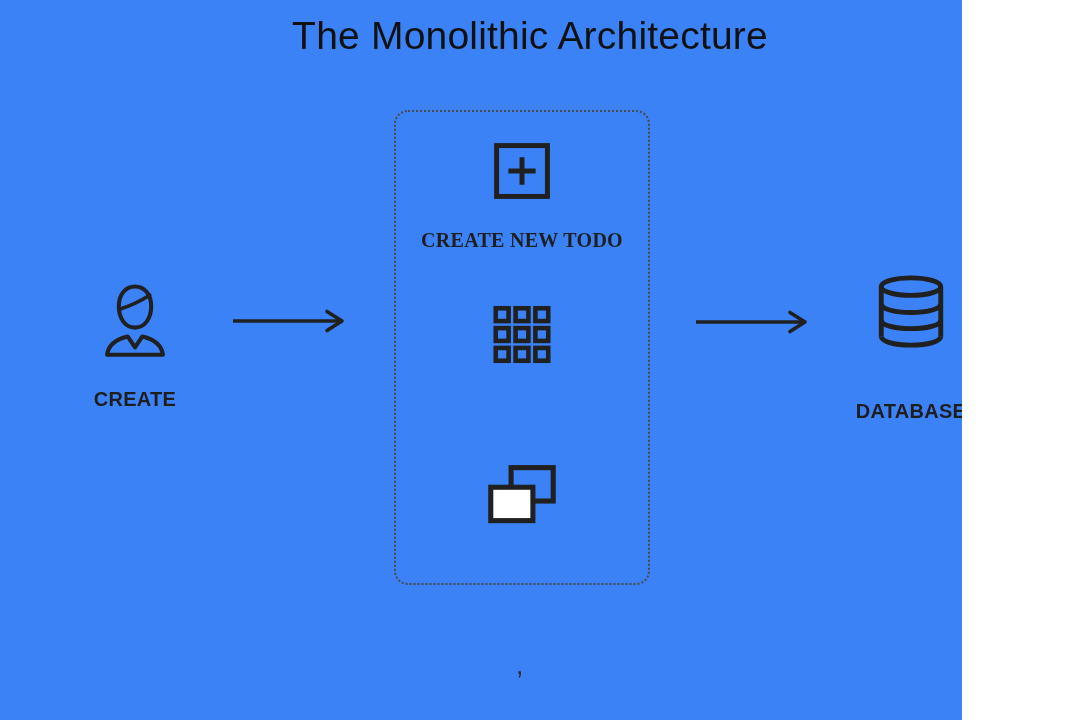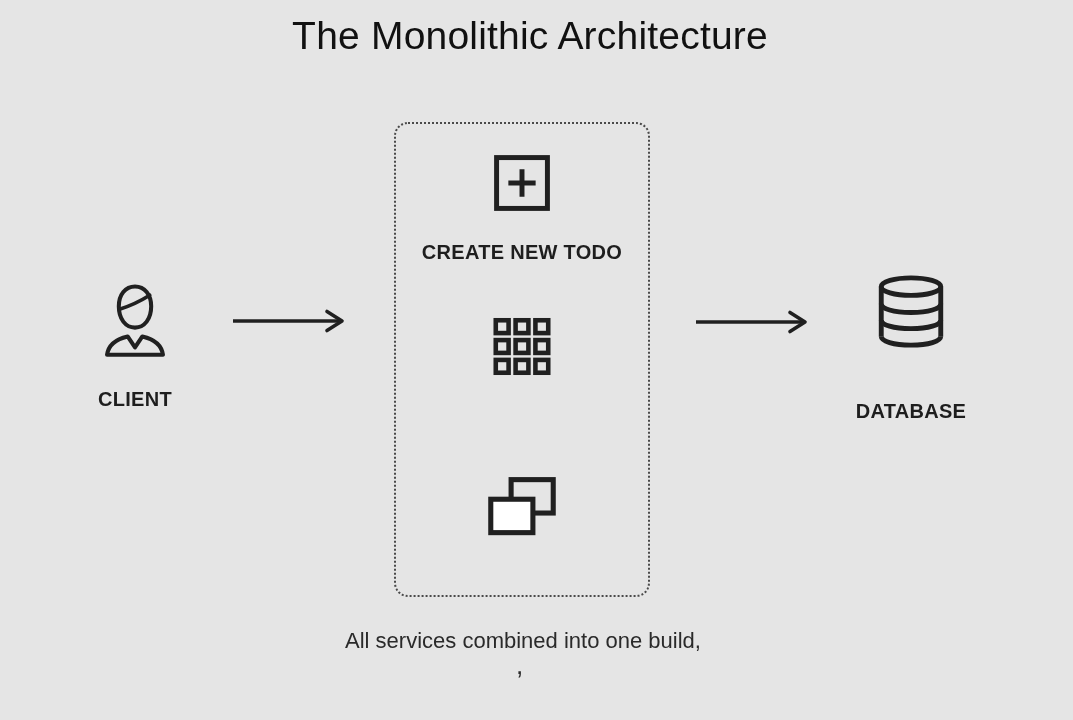--- a/index.html
+++ b/index.html
@@ -3,23 +3,23 @@
 <meta charset="utf-8">
 <style>
   html, body {
     margin: 0;
     padding: 0;
     background: #ffffff;
     font-family: "Liberation Sans", sans-serif;
   }
   .stage {
     position: relative;
-    width: 1073px;
+    width: 962px;
     height: 720px;
-    background: #e5e5e5;
+    background: #3b82f6;
     overflow: hidden;
   }
   .title {
     position: absolute;
     left: 0;
     top: 14px;
     width: 1060px;
     margin: 0;
     text-align: center;
     font-size: 39px;
@@ -54,27 +54,28 @@
   .arrow {
     position: absolute;
     width: 116px;
     height: 26px;
   }
   .arrow-left  { left: 231px; top: 308px; }
   .arrow-right { left: 694px; top: 309px; }
   .monolith-box {
     position: absolute;
     left: 394px;
-    top: 122px;
+    top: 110px;
     width: 256px;
     height: 475px;
     box-sizing: border-box;
     border: 2px dotted #4a4a4a;
     border-radius: 14px;
     background: transparent;
+    font-family: Liberation Serif, serif;
   }
   .svc-icon, .svc-label {
     position: absolute;
     left: 50%;
     transform: translateX(-50%);
   }
   .svc-label {
     width: 240px;
     font-size: 20px;
     font-weight: 700;
@@ -116,21 +117,21 @@
   <h1 class="title">The Monolithic Architecture</h1>
 
   <div class="client-node">
     <span>
       <svg width="74" height="78" viewBox="0 0 100 106" fill="none" stroke="#202020">
         <path d="M50,6 C37,6 28,17 28,33 C28,50 37,62 50,62 C63,62 72,50 72,33 C72,17 63,6 50,6 Z" stroke-width="5.5" stroke-linejoin="round"></path>
         <path d="M29,37 C42,33 54,28 70,18" stroke-width="5" stroke-linecap="round"></path>
         <path d="M12,99 C14,84 27,77 40,74 L50,89 L60,74 C73,77 86,84 88,99 Z" stroke-width="5.5" stroke-linejoin="round"></path>
       </svg>
     </span>
-    <div class="node-label">CLIENT</div>
+    <div class="node-label">CREATE</div>
   </div>
 
   <span class="arrow arrow-left">
     <svg width="116" height="26" viewBox="0 0 116 26" fill="none" stroke="#202020">
       <path d="M2,13 H108" stroke-width="3.4"></path>
       <path d="M96,3.5 L111,13 L96,22.5" stroke-width="3.6" stroke-linecap="round" stroke-linejoin="round"></path>
     </svg>
   </span>
 
   <div class="monolith-box">
@@ -181,17 +182,16 @@
         <path d="M92.5,16.5 V87.5" stroke-width="7"></path>
         <path d="M7.5,41 C7.5,48 25,53.5 50,53.5 C75,53.5 92.5,48 92.5,41" stroke-width="7"></path>
         <path d="M7.5,64 C7.5,71 25,76.5 50,76.5 C75,76.5 92.5,71 92.5,64" stroke-width="7"></path>
         <path d="M7.5,87.5 C7.5,94.5 25,100 50,100 C75,100 92.5,94.5 92.5,87.5" stroke-width="7"></path>
       </svg>
     </span>
     <div class="node-label">DATABASE</div>
   </div>
 
   <div class="caption">
-    <div>All services combined into one build,</div>
   </div>
   <span class="stray-mark">,</span>
 
 </div>
 
 </body></html>

